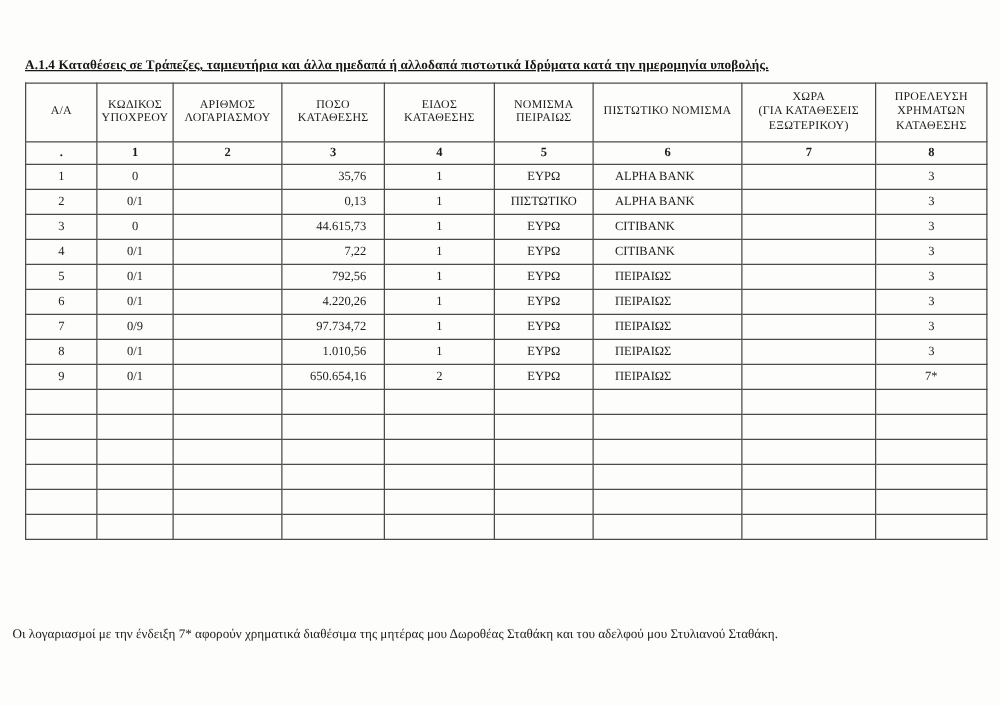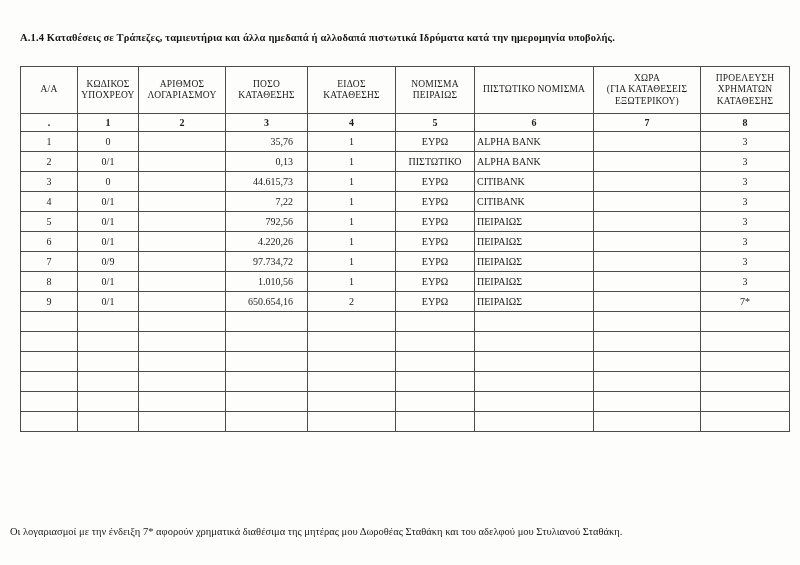--- a/index.html
+++ b/index.html
@@ -10,26 +10,27 @@
   }
   .page {
     position: relative;
     width: 800px; height: 565px;
     background: #fdfdfb;
     color: #1e1e1e;
     overflow: hidden;
   }
   .doc-title {
     position: absolute;
-    left: 20px; top: 32px;
+    left: 20px; top: 47px;
     font-size: 10.5px;
     font-weight: bold;
     letter-spacing: 0.15px;
     color: #161616;
     white-space: nowrap;
+    text-decoration: underline;
   }
   table.deposits-table {
     position: absolute;
     left: 20px; top: 66px;
     width: 769px;
     border-collapse: collapse;
     table-layout: fixed;
     border: 1px solid #474747;
   }
   .deposits-table th, .deposits-table td {
@@ -57,24 +58,24 @@
     vertical-align: middle;
   }
   .data-row td, .empty-row td {
     height: 19px;
     font-size: 10px;
     vertical-align: middle;
     white-space: nowrap;
   }
   td.al-center { text-align: center; }
   td.al-right  { text-align: right; padding-right: 14px; }
-  td.al-left   { text-align: left;  padding-left: 2px; }
+  td.al-left   { text-align: left;  padding-left: 17px; }
   .footnote {
     position: absolute;
-    left: 10px; top: 526px;
+    left: 10px; top: 502px;
     font-size: 10.5px;
     color: #1a1a1a;
     white-space: nowrap;
   }
 </style>
 </head>
 <body>
 
 <div class="page">
 

